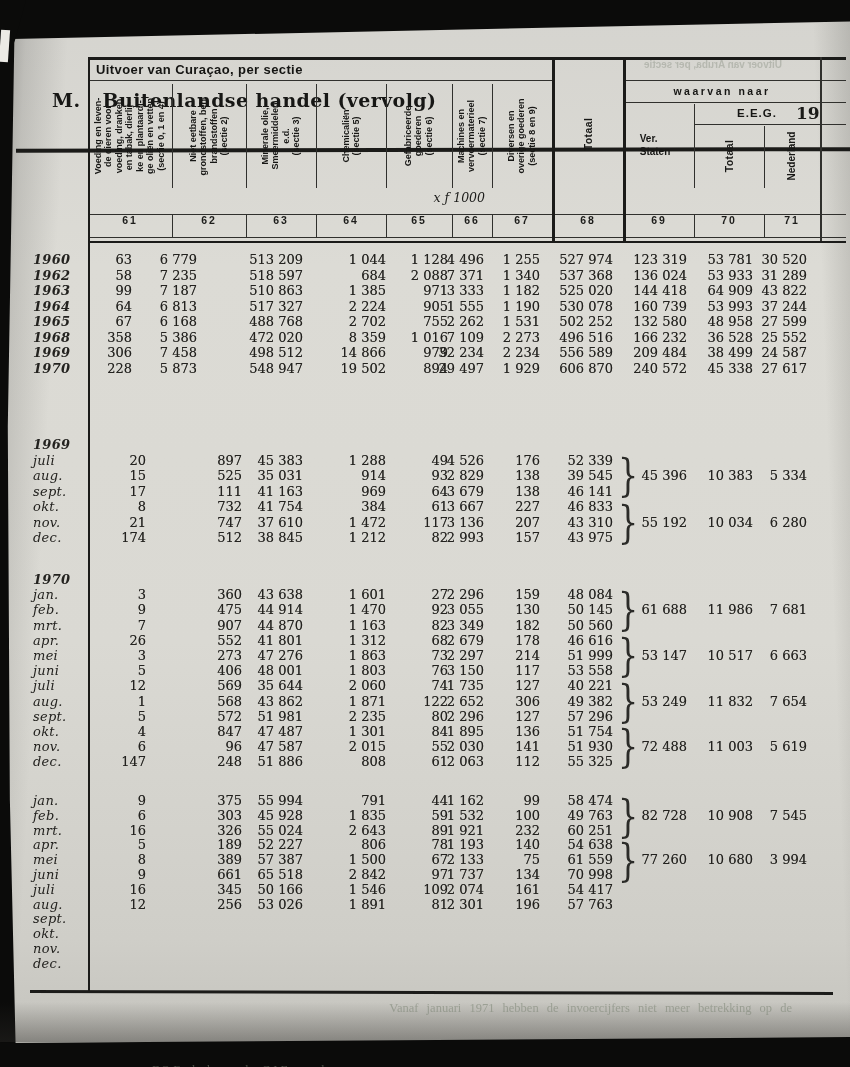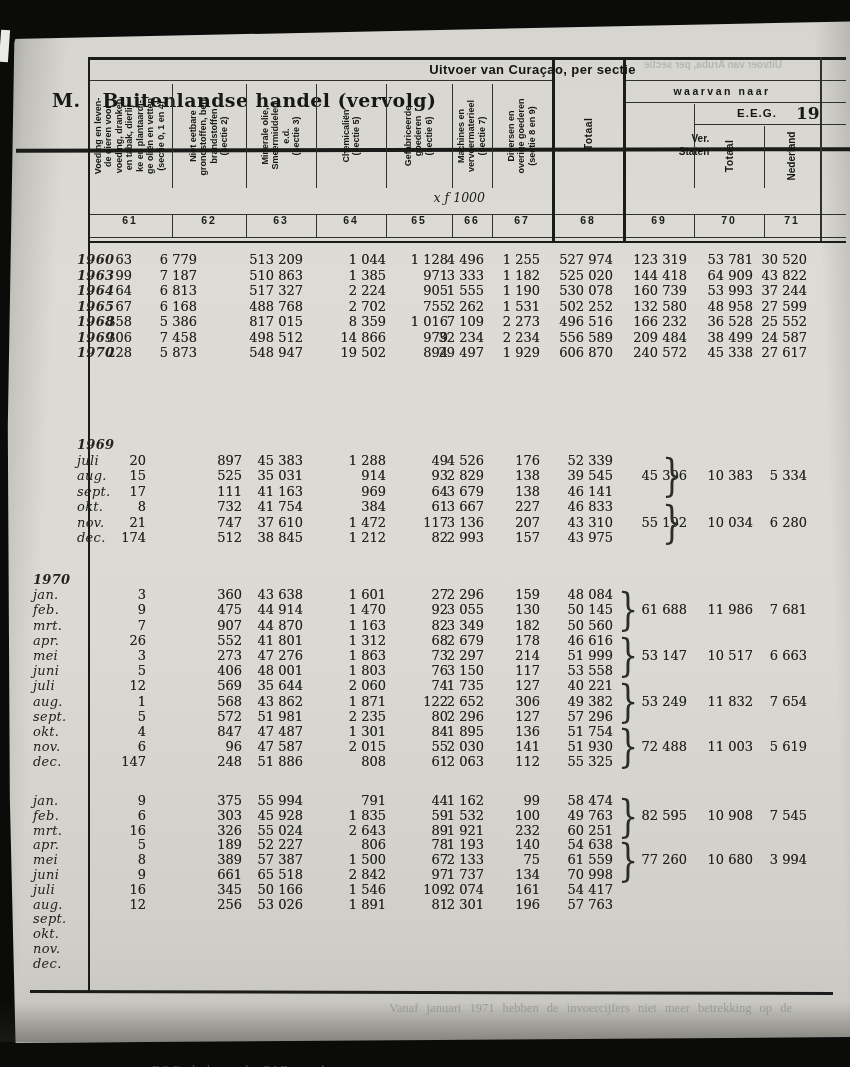--- a/index.html
+++ b/index.html
@@ -19,44 +19,44 @@
   #bottom-shadow{position:absolute;left:0;top:1002px;width:850px;height:40px;
     background:linear-gradient(180deg,rgba(0,0,0,0),rgba(45,43,40,.42));}
 
   .ln{position:absolute;background:#1b1b19;}
   .lnl{position:absolute;background:#30302d;}
 
   #page-title{position:absolute;left:52px;top:88px;font:700 19px/24px "DejaVu Serif",serif;letter-spacing:.4px;color:#171715;}
   #page-title .sec{margin-right:22px;}
   #page-number{position:absolute;left:796px;top:103px;font:700 17px/20px "DejaVu Serif",serif;color:#1a1a18;}
 
-  #tbl-title{position:absolute;left:88px;top:61px;width:548px;text-align:right;
-    font:700 13px/18px "Liberation Sans",sans-serif;letter-spacing:.4px;color:#141412;}
+  #tbl-title{position:absolute;left:88px;top:61px;width:548px;text-align:left;
+    font:700 13px/18px "Liberation Sans",sans-serif;letter-spacing:.4px;color:#141412;padding-left:8px;}
   #waarvan{position:absolute;left:624px;top:84px;width:196px;text-align:center;
     font:700 10.5px/14px "Liberation Sans",sans-serif;letter-spacing:2.5px;color:#161614;}
   #eeg{position:absolute;left:694px;top:106px;width:126px;text-align:center;
     font:700 11.5px/14px "Liberation Sans",sans-serif;letter-spacing:1px;color:#161614;}
   #unit{position:absolute;left:365px;top:191px;width:120px;text-align:right;
     font:400 12.5px/14px "DejaVu Serif",serif;font-style:italic;color:#1c1c1a;}
 
   .rot{position:absolute;width:106px;text-align:center;white-space:pre-line;
     transform:translate(-50%,-50%) rotate(-90deg);
     font:700 9px/1.16 "Liberation Sans",sans-serif;color:#171715;}
   .rot.big{font-size:10.5px;letter-spacing:.4px;}
-  #hdr-69{position:absolute;left:694px;top:145px;transform:translate(-50%,-50%);
-    text-align:right;white-space:pre-line;font:700 10px/1.3 "Liberation Sans",sans-serif;color:#171715;}
+  #hdr-69{position:absolute;left:655px;top:145px;transform:translate(-50%,-50%);
+    text-align:left;white-space:pre-line;font:700 10px/1.3 "Liberation Sans",sans-serif;color:#171715;}
 
   #colnums{position:absolute;left:30px;top:214px;width:821px;height:24px;}
   .cn{position:absolute;top:0;line-height:24px;transform:translateX(-50%);
     font:700 10.5px "Liberation Sans",sans-serif;letter-spacing:2px;color:#1c1c1a;}
 
   .block{position:absolute;left:30px;width:821px;}
   #b0{top:252px;} #b1{top:437px;} #b2{top:572px;} #b3{top:794px;}
   .trow{position:relative;font-size:13px;}
-  .b0 .trow,.b1 .trow{height:15.5px;line-height:15.5px;margin-left:44px;}
+  .b0 .trow,.b1 .trow{height:15.5px;line-height:15.5px;}
   .b2 .trow{height:15.2px;line-height:15.2px;}
   .b3 .trow{height:14.8px;line-height:14.8px;}
   .stub{position:absolute;left:3px;top:0;font-style:italic;letter-spacing:.3px;white-space:nowrap;}
   .b0 .stub,.blkrow .stub{font-weight:700;}
   .tc{position:absolute;top:0;white-space:nowrap;text-shadow:0 0 .4px rgba(25,25,22,.55);}
   .a0{right:705px}.a1{right:609px}.a2{right:548px}.a3{right:465px}.a4{right:403px}
   .a5{right:367px}.a6{right:311px}.a7{right:238px}.a8{right:164px}.a9{right:98px}.a10{right:44px}
   .b0 .a0{right:719px}.b0 .a1{right:654px}
   .qbrace{position:absolute;left:584px;top:-14px;font-family:"DejaVu Serif",serif;
     font-size:44px;line-height:44px;color:#2b2b28;transform:scaleX(.72);}
@@ -178,20 +178,34 @@
         <span class="tc a3">1 044</span>
         <span class="tc a4">1 128</span>
         <span class="tc a5">4 496</span>
         <span class="tc a6">1 255</span>
         <span class="tc a7">527 974</span>
         <span class="tc a8">123 319</span>
         <span class="tc a9">53 781</span>
         <span class="tc a10">30 520</span>
       </div>
       <div class="trow">
+        <span class="stub">1962</span>
+        <span class="tc a0">58</span>
+        <span class="tc a1">7 235</span>
+        <span class="tc a2">518 597</span>
+        <span class="tc a3">684</span>
+        <span class="tc a4">2 088</span>
+        <span class="tc a5">7 371</span>
+        <span class="tc a6">1 340</span>
+        <span class="tc a7">537 368</span>
+        <span class="tc a8">136 024</span>
+        <span class="tc a9">53 933</span>
+        <span class="tc a10">31 289</span>
+      </div>
+      <div class="trow">
         <span class="stub">1963</span>
         <span class="tc a0">99</span>
         <span class="tc a1">7 187</span>
         <span class="tc a2">510 863</span>
         <span class="tc a3">1 385</span>
         <span class="tc a4">971</span>
         <span class="tc a5">3 333</span>
         <span class="tc a6">1 182</span>
         <span class="tc a7">525 020</span>
         <span class="tc a8">144 418</span>
@@ -223,21 +237,21 @@
         <span class="tc a6">1 531</span>
         <span class="tc a7">502 252</span>
         <span class="tc a8">132 580</span>
         <span class="tc a9">48 958</span>
         <span class="tc a10">27 599</span>
       </div>
       <div class="trow">
         <span class="stub">1968</span>
         <span class="tc a0">358</span>
         <span class="tc a1">5 386</span>
-        <span class="tc a2">817 015</span>
+        <span class="tc a2">472 020</span>
         <span class="tc a3">8 359</span>
         <span class="tc a4">1 016</span>
         <span class="tc a5">7 109</span>
         <span class="tc a6">2 273</span>
         <span class="tc a7">496 516</span>
         <span class="tc a8">166 232</span>
         <span class="tc a9">36 528</span>
         <span class="tc a10">25 552</span>
       </div>
       <div class="trow">
@@ -555,21 +569,21 @@
       <div class="trow">
         <span class="stub">feb.</span>
         <span class="tc a0">6</span>
         <span class="tc a1">303</span>
         <span class="tc a2">45 928</span>
         <span class="tc a3">1 835</span>
         <span class="tc a4">59</span>
         <span class="tc a5">1 532</span>
         <span class="tc a6">100</span>
         <span class="tc a7">49 763</span>
-        <span class="tc a8">82 595</span>
+        <span class="tc a8">82 728</span>
         <span class="tc a9">10 908</span>
         <span class="tc a10">7 545</span>
         <span class="qbrace">}</span>
       </div>
       <div class="trow">
         <span class="stub">mrt.</span>
         <span class="tc a0">16</span>
         <span class="tc a1">326</span>
         <span class="tc a2">55 024</span>
         <span class="tc a3">2 643</span>

